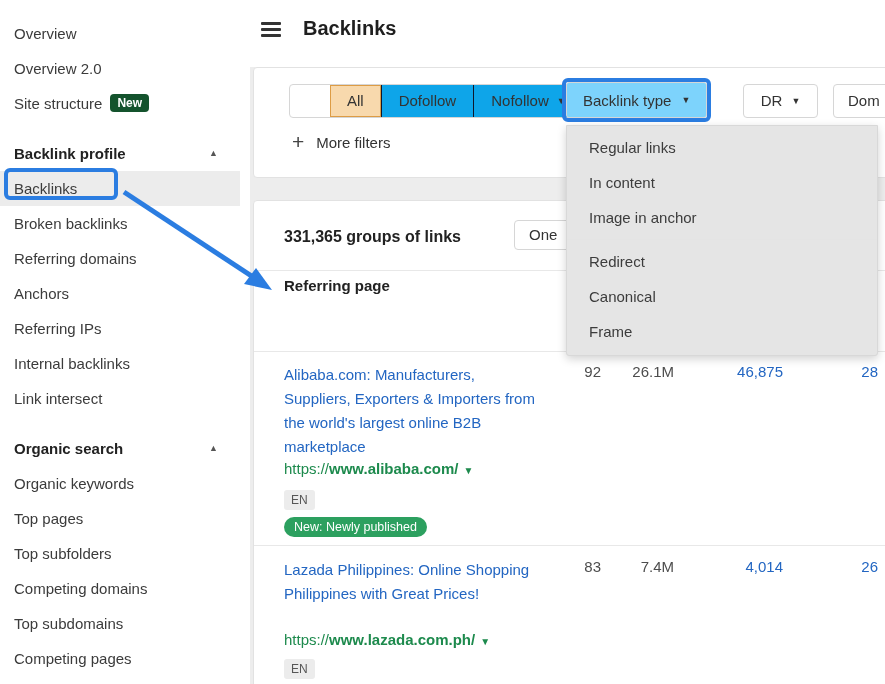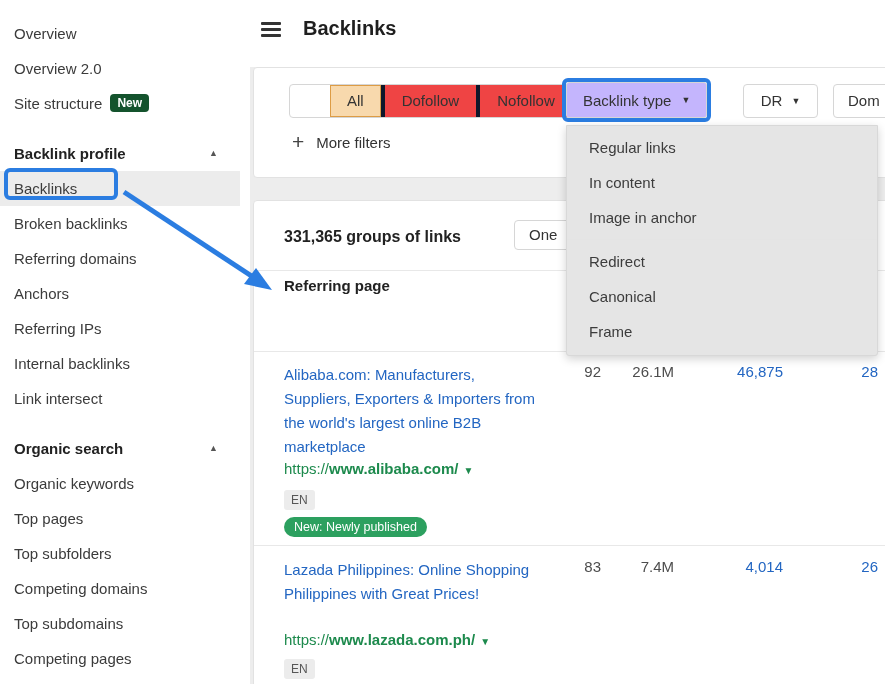--- a/index.html
+++ b/index.html
@@ -37,36 +37,36 @@
   .filter-card { left:253px; top:67px; width:660px; height:111px; }
   .table-card  { left:253px; top:200px; width:660px; height:500px; }
 
   
   .seg {
     position:absolute; left:35px; top:16px; height:34px; display:flex;
     border:1px solid #d6d6d6; border-radius:4px; overflow:hidden; background:#fff;
   }
   .seg-btn {
     height:32px; line-height:32px; padding:0 17px; font-size:15px; color:#333;
-    background:#ef4444; border:none; border-left:4px solid #0f172a; cursor:pointer;
+    background:#0ea5e9; border:none; border-left:1px solid #0f172a; cursor:pointer;
     display:flex; align-items:center; gap:8px; font-family:inherit;
   }
   .seg-btn:first-child { border-left:none; }
   .seg-btn.active { background:#f8d9ad; box-shadow:inset 0 0 0 1px #dd9c45;margin-left:40px; }
   .caret { font-size:9px; color:#333; }
   .btn {
     position:absolute; height:34px; line-height:32px; padding:0 14px; font-size:15px; color:#333;
     background:#fff; border:1px solid #d6d6d6; border-radius:4px; cursor:pointer;
     display:flex; align-items:center; gap:9px; font-family:inherit;
   }
   .anno-wrap {
     position:absolute; left:308px; top:10px; border:4px solid #2b7de1; border-radius:6px; z-index:3;
   }
   .anno-wrap .btn-inner {
-    height:36px; padding:0 16px; font-size:15px; color:#333; background:#c4b5fd;
+    height:36px; padding:0 16px; font-size:15px; color:#333; background:#7dd3fc;
     border:1px solid #d6d6d6; border-radius:3px; cursor:pointer;
     display:flex; align-items:center; gap:10px; font-family:inherit;
   }
   .btn-dr  { left:489px; top:16px; width:75px; justify-content:center; }
   .btn-dom { left:579px; top:16px; width:80px; }
   .more-filters { position:absolute; left:38px; top:64px; display:flex; align-items:center; gap:12px; font-size:15px; color:#333; cursor:pointer; }
   .plus-glyph { font-size:21px; font-weight:400; color:#444; line-height:20px; }
 
   
   .dropdown {

